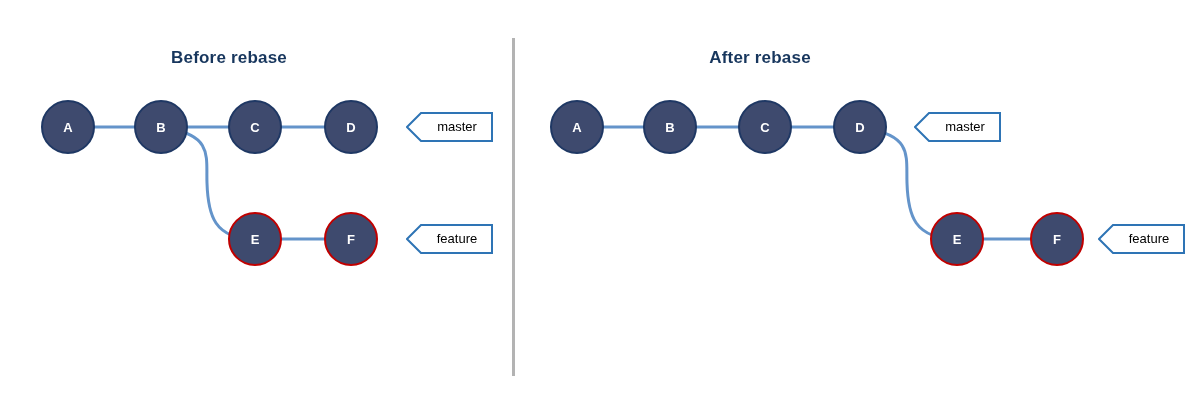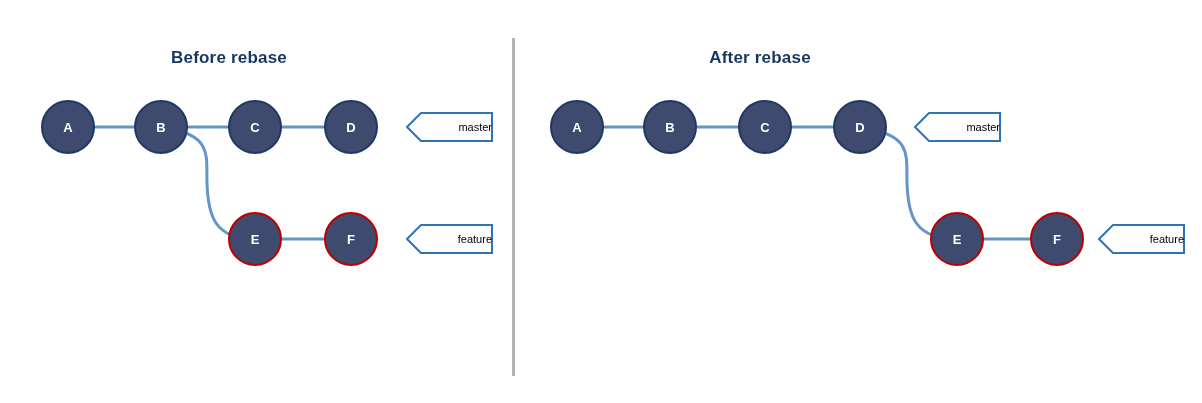--- a/index.html
+++ b/index.html
@@ -67,22 +67,22 @@
     stroke-width: 2;
     stroke-linejoin: miter;
   }
   .tag-text {
     position: absolute;
     left: 16px;
     top: 0;
     width: 70px;
     height: 32px;
     line-height: 30px;
-    text-align: right;
-    font-size: 11px;
+    text-align: center;
+    font-size: 13px;
     color: #000000;
   }
   .divider {
     position: absolute;
     left: 512px;
     top: 38px;
     width: 3px;
     height: 338px;
     background: #b3b3b3;
     z-index: 1;

